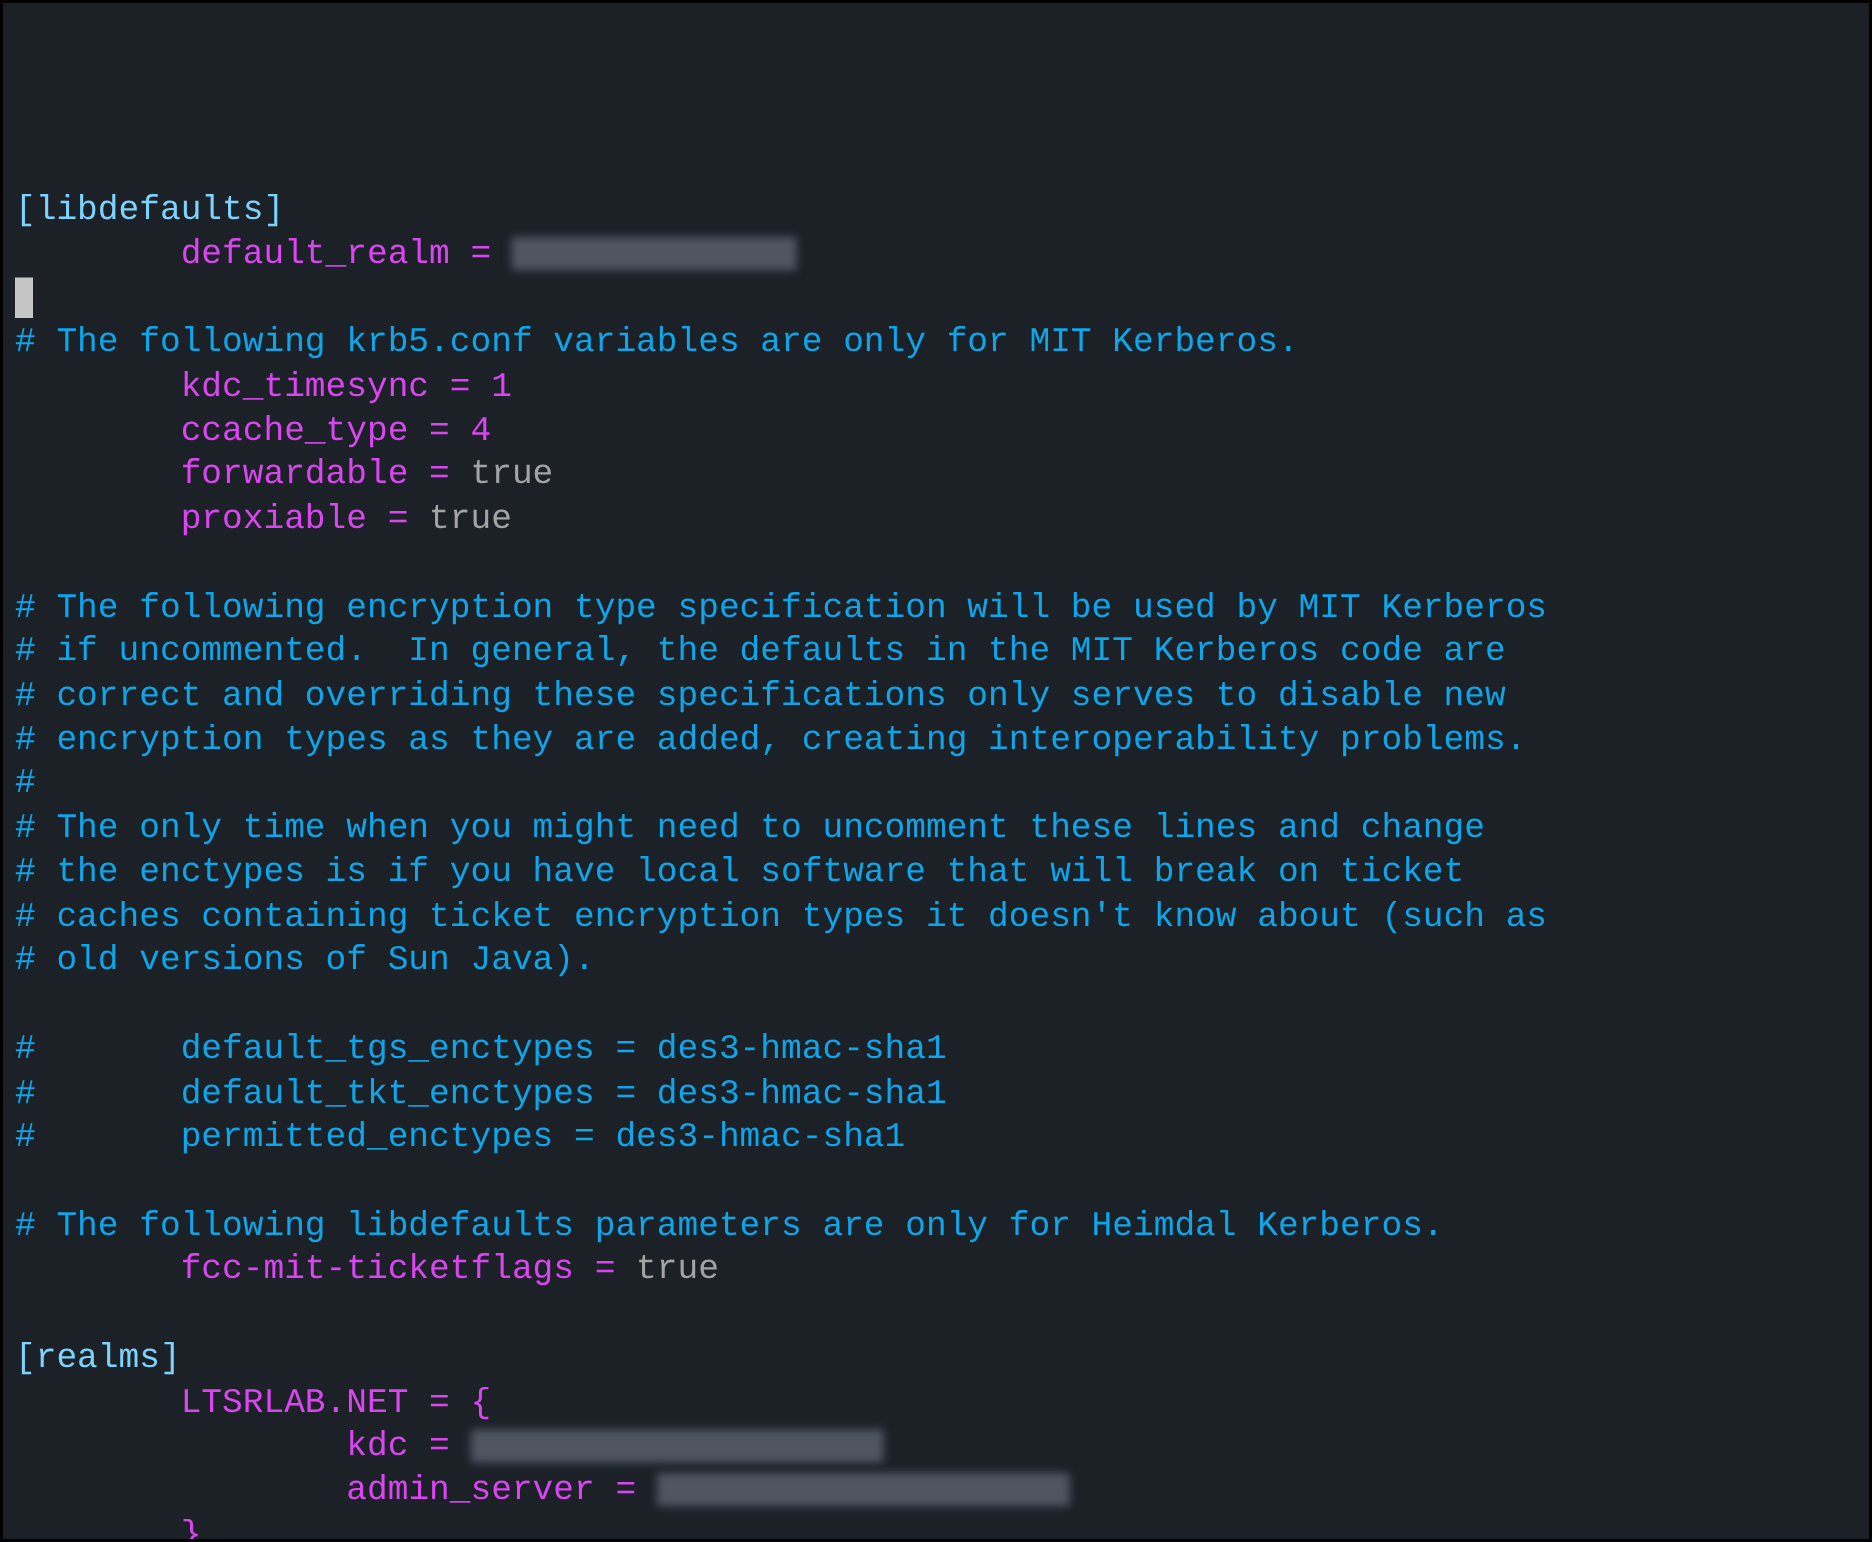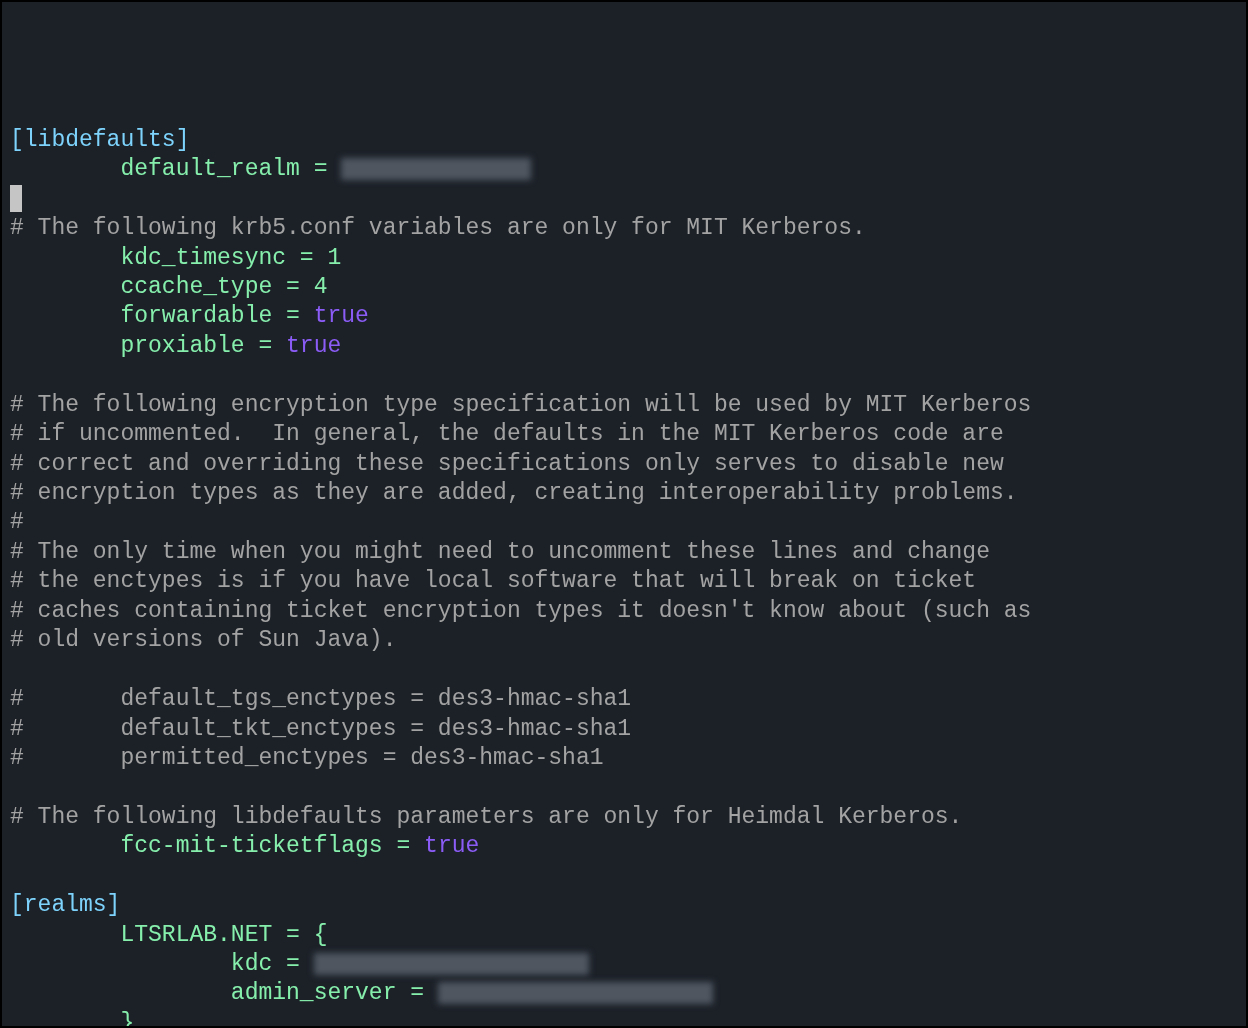--- a/index.html
+++ b/index.html
@@ -13,24 +13,24 @@
       font-family: 'Consolas', 'Monaco', 'Courier New', monospace;
       font-size: 23px;
       line-height: 1.28;
       padding: 6px 8px;
       white-space: pre;
       overflow: hidden;
       width: 1248px;
       height: 1028px;
       border: 2px solid #000;
     }
-    .plain { color: #86efac; }
+    .plain { color: #d946ef; }
     .section { color: #7dd3fc; }
-    .comment { color: #a3a3a3; }
-    .boolval { color: #8b5cf6; }
+    .comment { color: #0ea5e9; }
+    .boolval { color: #a3a3a3; }
     .cursor {
       background: #c5c5c5;
       color: #1c2128;
       display: inline-block;
       width: 12px;
       height: 1.15em;
       vertical-align: text-bottom;
     }
     .redacted {
       display: inline-block;

